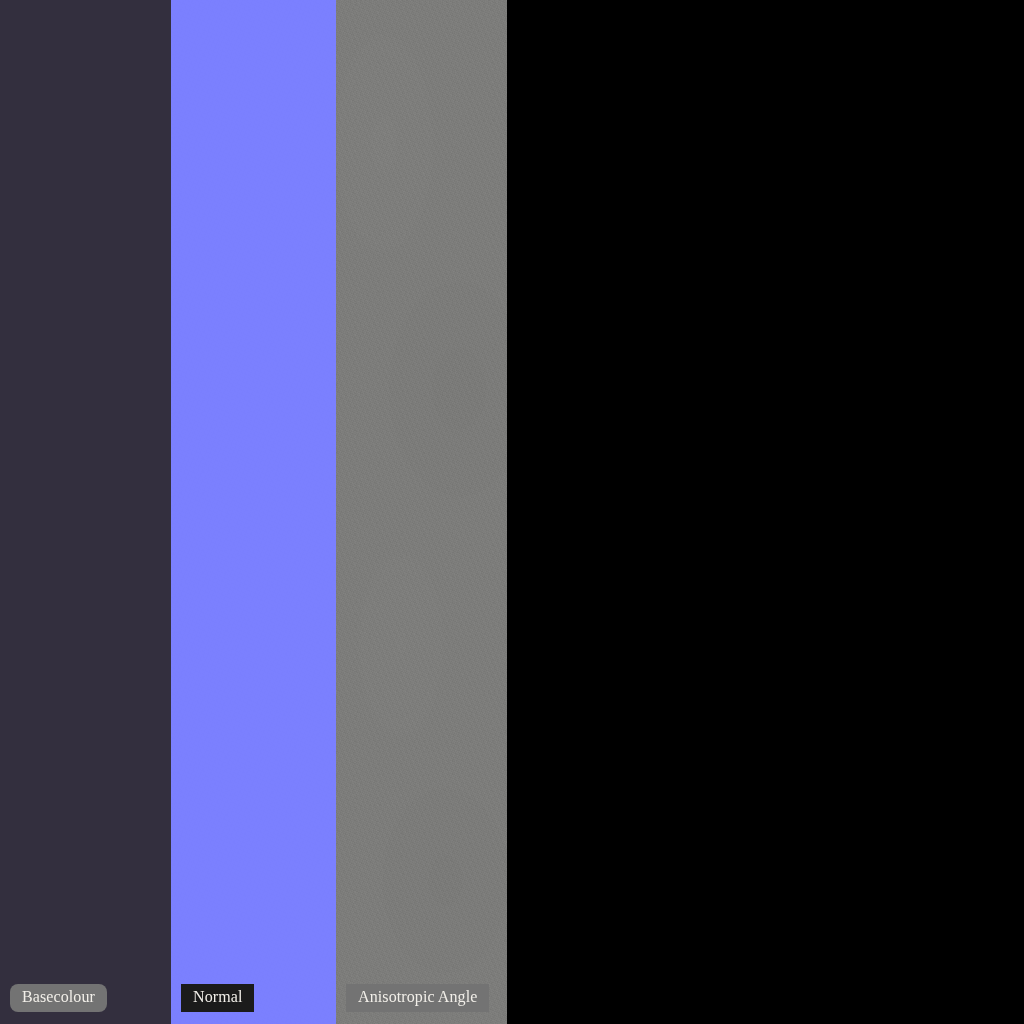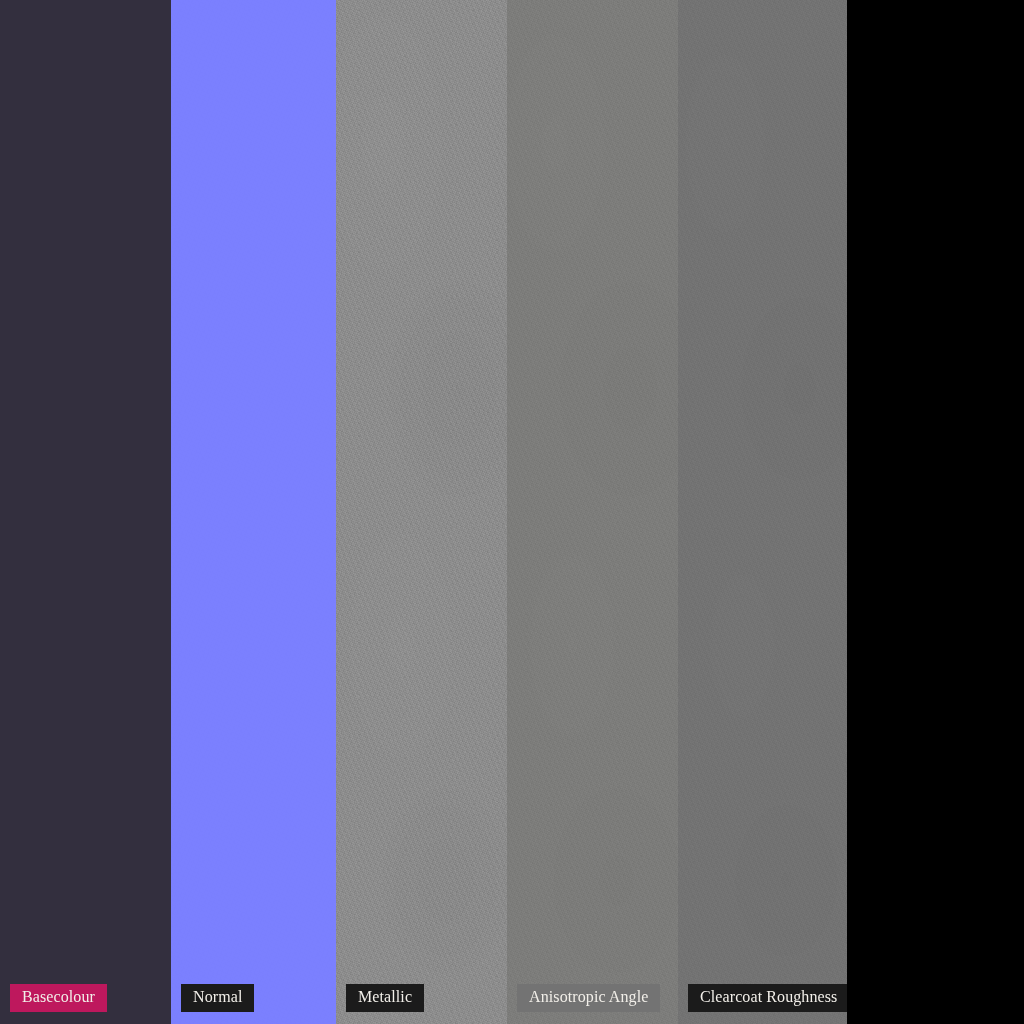--- a/index.html
+++ b/index.html
@@ -111,39 +111,27 @@
   }
 </style>
 </head>
 <body>
 
 <div id="sheet">
     <div class="channel-strip" style="width: 171px;">
       <div class="strip-fill" style="background: rgb(51, 47, 62);"></div>
       <div class="strip-grain" style="opacity: 0; background-position: 0px 0px, 0px 0px, 0px 0px;"></div>
       <div class="strip-mottle" style="opacity: 0;"></div>
-      <div class="label-box" style="background: #be185d; color: rgb(242, 239, 233);">Basecolour</div>
+      <div class="label-box" style="background: #737373; color: rgb(242, 239, 233); border-radius: 8px;">Basecolour</div>
     </div>
     <div class="channel-strip" style="width: 165px;">
       <div class="strip-fill" style="background: rgb(123, 128, 255);"></div>
       <div class="strip-grain" style="opacity: 0.06; background-position: 37px 53px, 19px 29px, 61px 11px;"></div>
       <div class="strip-mottle" style="opacity: 0;"></div>
       <div class="label-box" style="background: rgb(27, 27, 27); color: rgb(242, 239, 233);">Normal</div>
     </div>
     <div class="channel-strip" style="width: 171px;">
-      <div class="strip-fill" style="background: rgb(142, 142, 142);"></div>
-      <div class="strip-grain" style="opacity: 0.9; background-position: 111px 159px, 57px 87px, 183px 33px;"></div>
-      <div class="strip-mottle" style="opacity: 0.8;"></div>
-      <div class="label-box" style="background: rgb(27, 27, 27); color: rgb(242, 239, 233);">Metallic</div>
-    </div>
-    <div class="channel-strip" style="width: 171px;">
       <div class="strip-fill" style="background: rgb(125, 125, 123);"></div>
       <div class="strip-grain" style="opacity: 0.45; background-position: 148px 212px, 76px 116px, 244px 44px;"></div>
       <div class="strip-mottle" style="opacity: 0.5;"></div>
       <div class="label-box" style="background: #737373; color: rgb(242, 239, 233);">Anisotropic Angle</div>
     </div>
-    <div class="channel-strip" style="width: 169px;">
-      <div class="strip-fill" style="background: rgb(115, 115, 115);"></div>
-      <div class="strip-grain" style="opacity: 0.35; background-position: 185px 265px, 95px 145px, 305px 55px;"></div>
-      <div class="strip-mottle" style="opacity: 0.45;"></div>
-      <div class="label-box" style="background: rgb(27, 27, 27); color: rgb(242, 239, 233);">Clearcoat Roughness</div>
-    </div>
   </div>
 
 </body></html>

